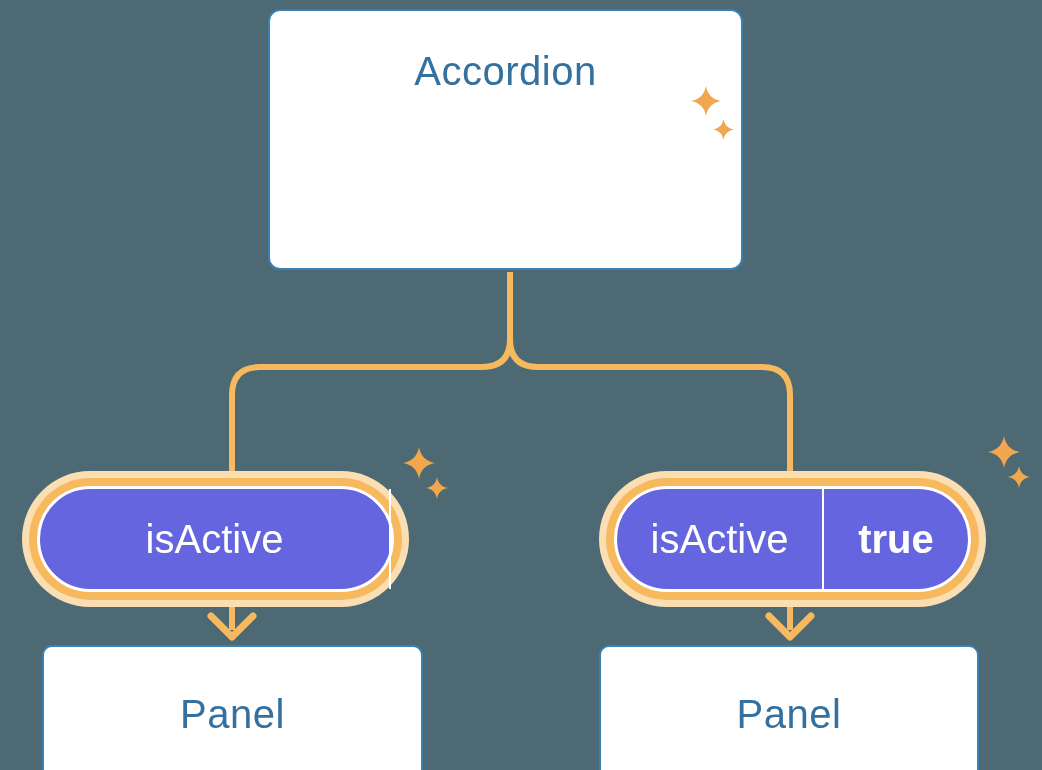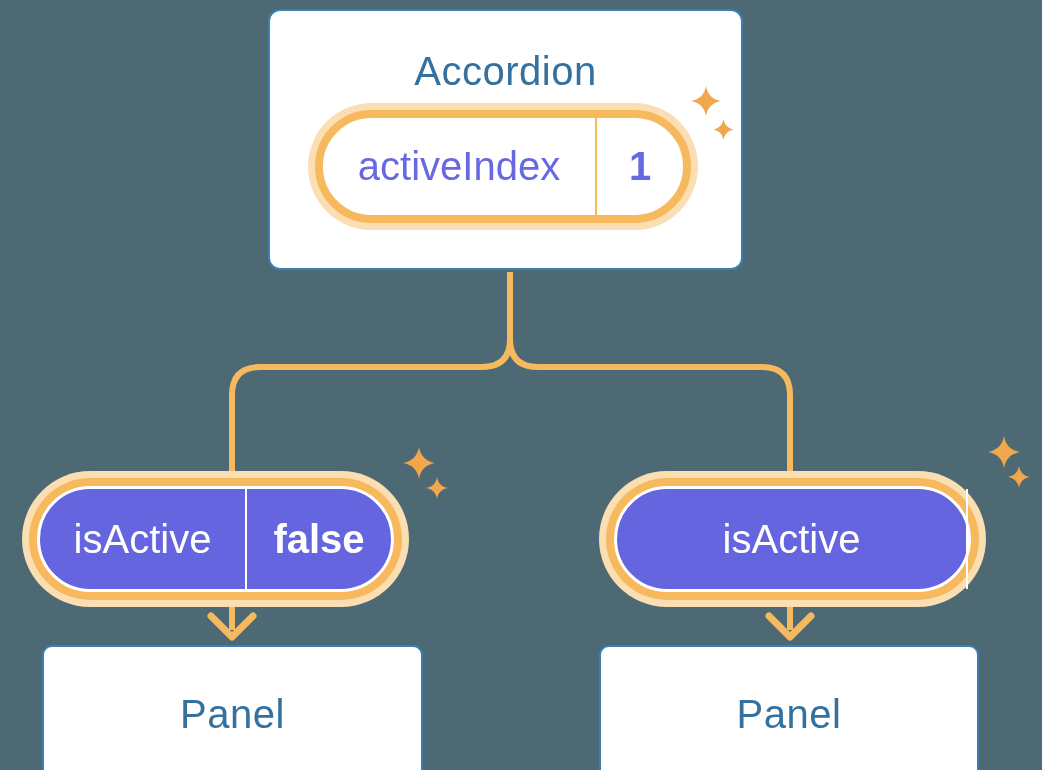--- a/index.html
+++ b/index.html
@@ -117,49 +117,44 @@
     <path class="branch" d="M510 272 L510 339 Q510 367 482 367 L260 367 Q232 367 232 395 L232 630"></path>
     <path class="branch" d="M510 272 L510 339 Q510 367 538 367 L762 367 Q790 367 790 395 L790 630"></path>
     <path class="arrowhead" d="M211 616 L232 637 L253 616"></path>
     <path class="arrowhead" d="M769 616 L790 637 L811 616"></path>
   </svg>
 
   <div class="card accordion">
     <div class="card-title">Accordion</div>
   </div>
 
-  <div class="pill pill-state">
-    <div class="cell label">activeIndex</div>
-    <div class="divider"></div>
-    <div class="cell value">1</div>
-  </div>
 
   <svg class="sparkle" style="left:691px; top:86px;" width="30" height="30" viewBox="0 0 24 24">
     <path d="M12 0C13.2 6.8 17.2 10.8 24 12C17.2 13.2 13.2 17.2 12 24C10.8 17.2 6.8 13.2 0 12C6.8 10.8 10.8 6.8 12 0Z"></path>
   </svg>
   <svg class="sparkle" style="left:713px; top:119px;" width="21" height="21" viewBox="0 0 24 24">
     <path d="M12 0C13.2 6.8 17.2 10.8 24 12C17.2 13.2 13.2 17.2 12 24C10.8 17.2 6.8 13.2 0 12C6.8 10.8 10.8 6.8 12 0Z"></path>
   </svg>
 
   <div class="pill pill-prop left">
     <div class="cell label">isActive</div>
     <div class="divider"></div>
-    <div class="cell value">false</div>
   </div>
 
   <svg class="sparkle" style="left:403px; top:447px;" width="32" height="32" viewBox="0 0 24 24">
     <path d="M12 0C13.2 6.8 17.2 10.8 24 12C17.2 13.2 13.2 17.2 12 24C10.8 17.2 6.8 13.2 0 12C6.8 10.8 10.8 6.8 12 0Z"></path>
   </svg>
   <svg class="sparkle" style="left:426px; top:477px;" width="22" height="22" viewBox="0 0 24 24">
     <path d="M12 0C13.2 6.8 17.2 10.8 24 12C17.2 13.2 13.2 17.2 12 24C10.8 17.2 6.8 13.2 0 12C6.8 10.8 10.8 6.8 12 0Z"></path>
   </svg>
 
   <div class="pill pill-prop right">
     <div class="cell label">isActive</div>
     <div class="divider"></div>
+    <div class="cell value">true</div>
   </div>
 
   <svg class="sparkle" style="left:988px; top:436px;" width="32" height="32" viewBox="0 0 24 24">
     <path d="M12 0C13.2 6.8 17.2 10.8 24 12C17.2 13.2 13.2 17.2 12 24C10.8 17.2 6.8 13.2 0 12C6.8 10.8 10.8 6.8 12 0Z"></path>
   </svg>
   <svg class="sparkle" style="left:1008px; top:466px;" width="22" height="22" viewBox="0 0 24 24">
     <path d="M12 0C13.2 6.8 17.2 10.8 24 12C17.2 13.2 13.2 17.2 12 24C10.8 17.2 6.8 13.2 0 12C6.8 10.8 10.8 6.8 12 0Z"></path>
   </svg>
 
   <div class="card panel left">

